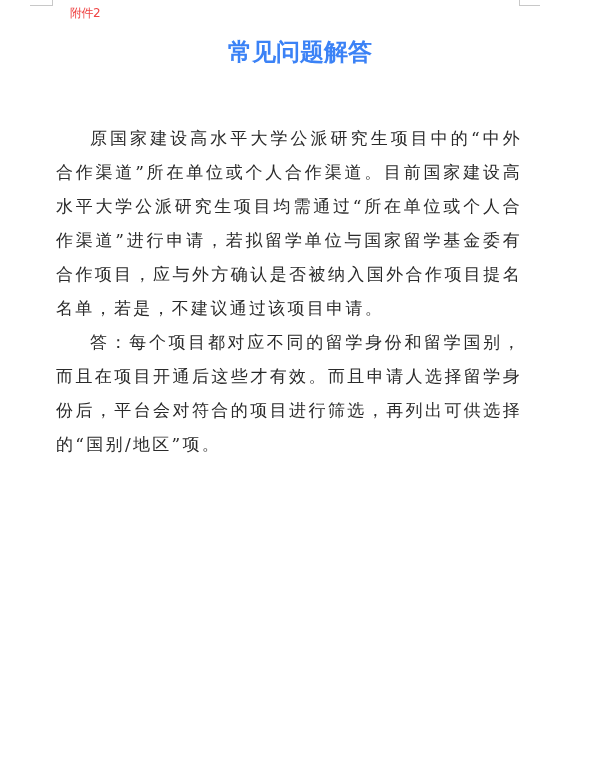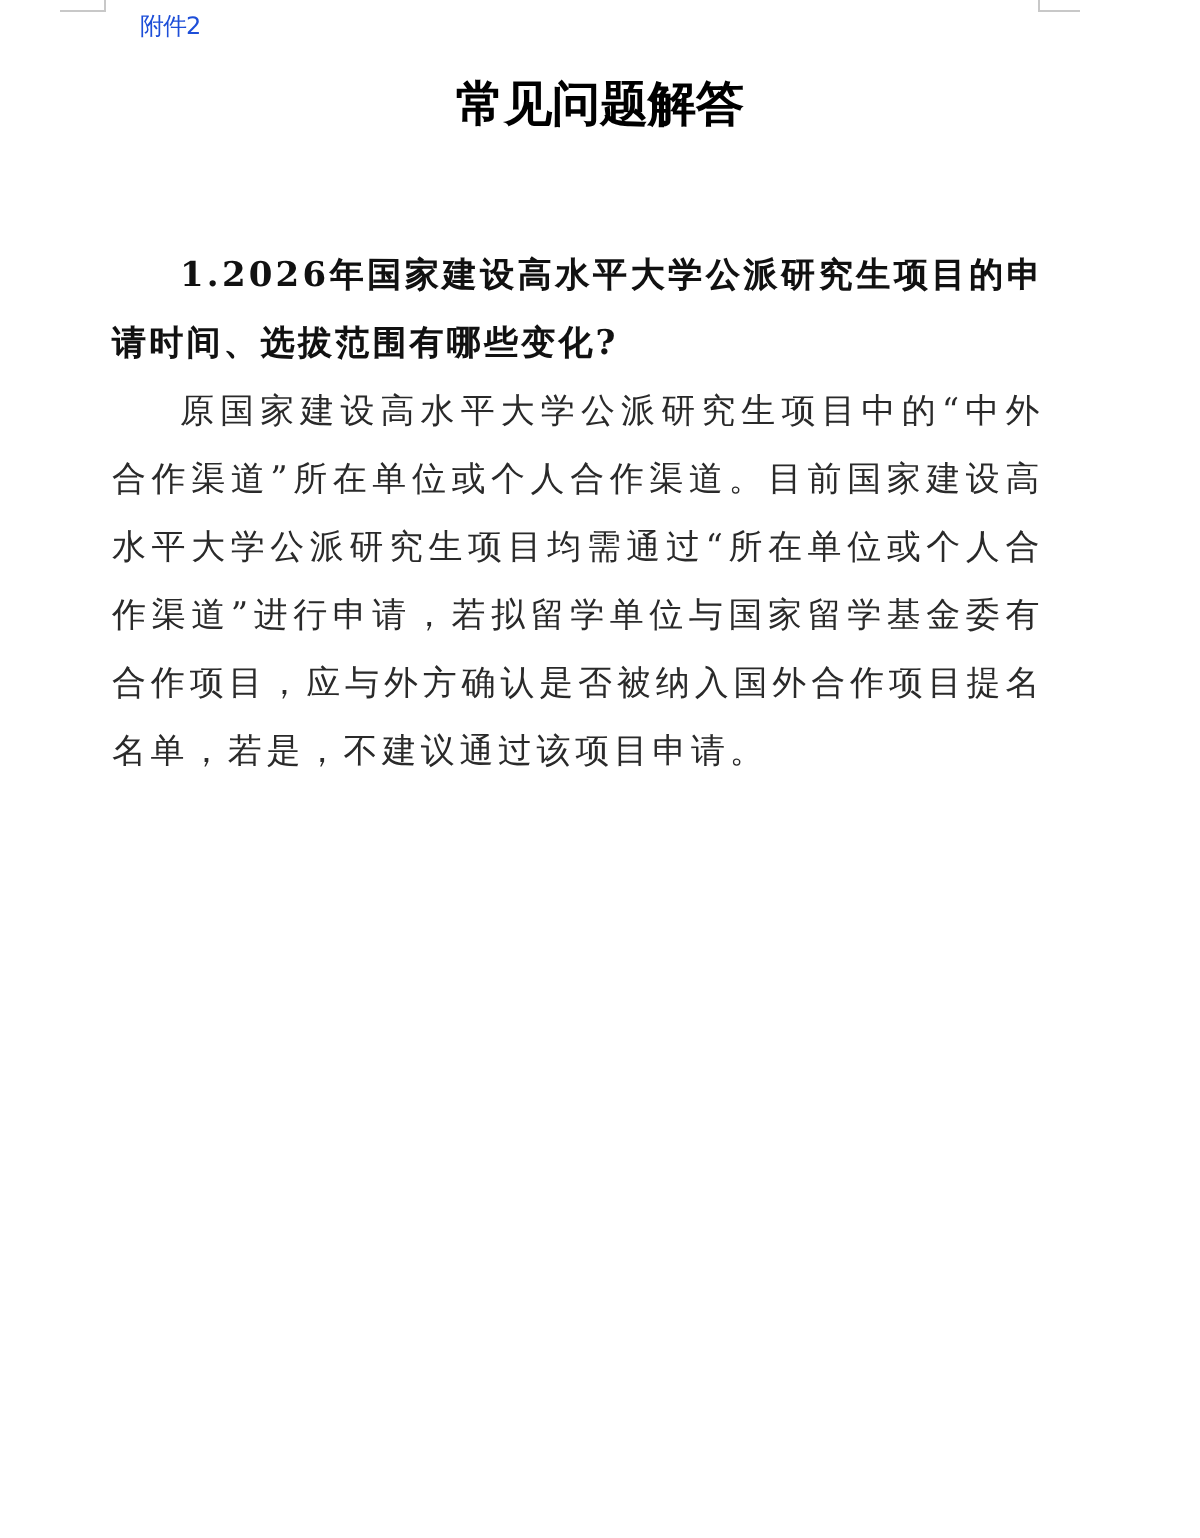--- a/index.html
+++ b/index.html
@@ -30,33 +30,33 @@
       left: 519px;
       width: 20px;
       border-left: 1px solid #c8c8c8;
     }
     .attachment-label {
       position: absolute;
       left: 70px;
       top: 5px;
       font-family: "DejaVu Sans", "Liberation Sans", sans-serif;
       font-size: 12px;
-      color: #1d4ed8;
+      color: #ef4444;
       letter-spacing: -0.5px;
     }
     .doc-title {
       position: absolute;
       left: 0;
       width: 600px;
       top: 36px;
       text-align: center;
       font-family: "DejaVu Sans", "Liberation Sans", sans-serif;
       font-weight: bold;
       font-size: 24px;
-      color: #000000;
+      color: #3b82f6;
       margin: 0;
       letter-spacing: 0px;
     }
     .content {
       position: absolute;
       left: 56px;
       top: 121px;
       width: 466px;
       font-size: 17px;
       line-height: 34px;
@@ -79,18 +79,18 @@
 
 <div class="corner corner-left"></div>
 <div class="corner corner-right"></div>
 
 <div class="attachment-label">附件2</div>
 
 <h1 class="doc-title">常见问题解答</h1>
 
 <div class="content">
   <section>
-    <p class="question">1.2026年国家建设高水平大学公派研究生项目的申请时间、选拔范围有哪些变化?</p>
     <p>原国家建设高水平大学公派研究生项目中的“中外合作渠道”所在单位或个人合作渠道。目前国家建设高水平大学公派研究生项目均需通过“所在单位或个人合作渠道”进行申请，若拟留学单位与国家留学基金委有合作项目，应与外方确认是否被纳入国外合作项目提名名单，若是，不建议通过该项目申请。</p>
   </section>
   <section>
+    <p>答：每个项目都对应不同的留学身份和留学国别，而且在项目开通后这些才有效。而且申请人选择留学身份后，平台会对符合的项目进行筛选，再列出可供选择的“国别/地区”项。</p>
   </section>
 </div>
 
 </body></html>

